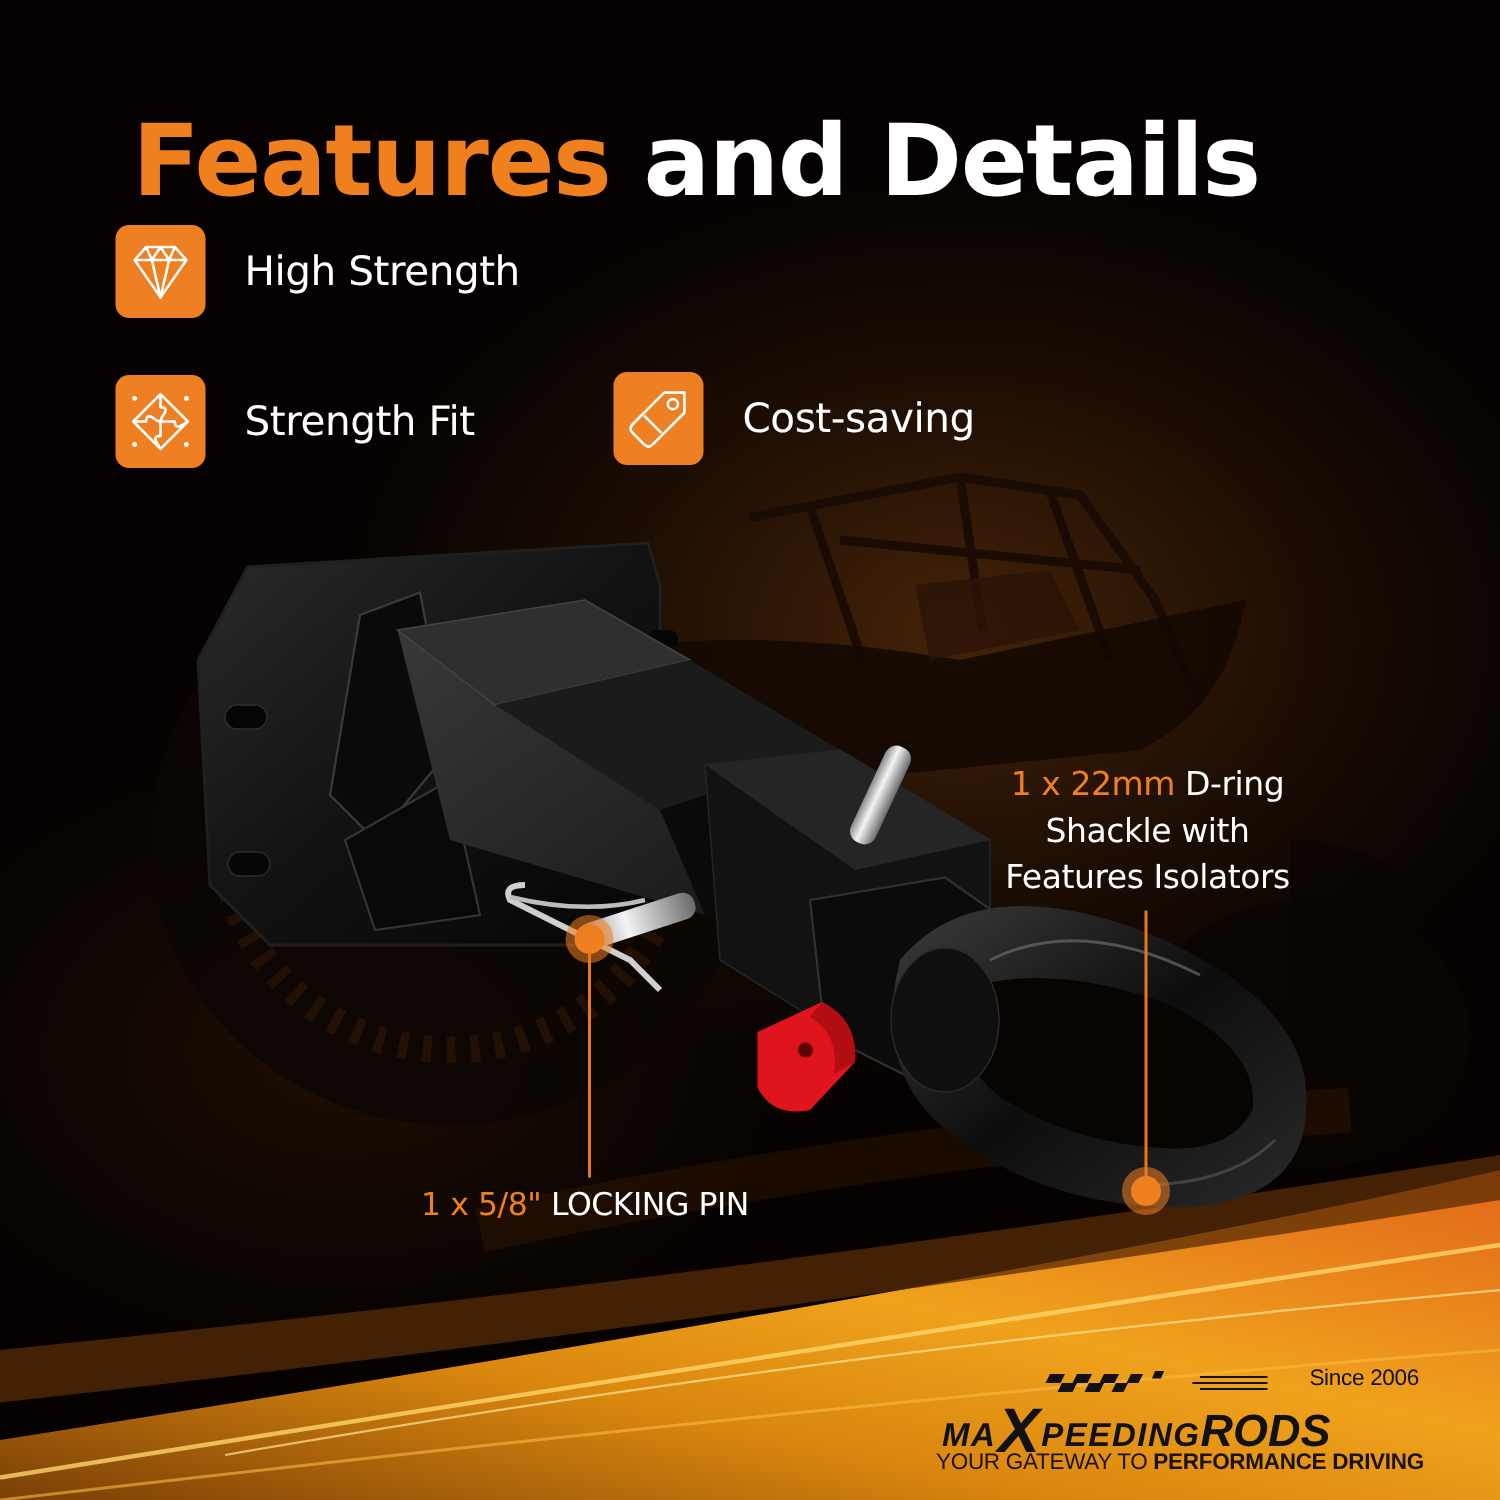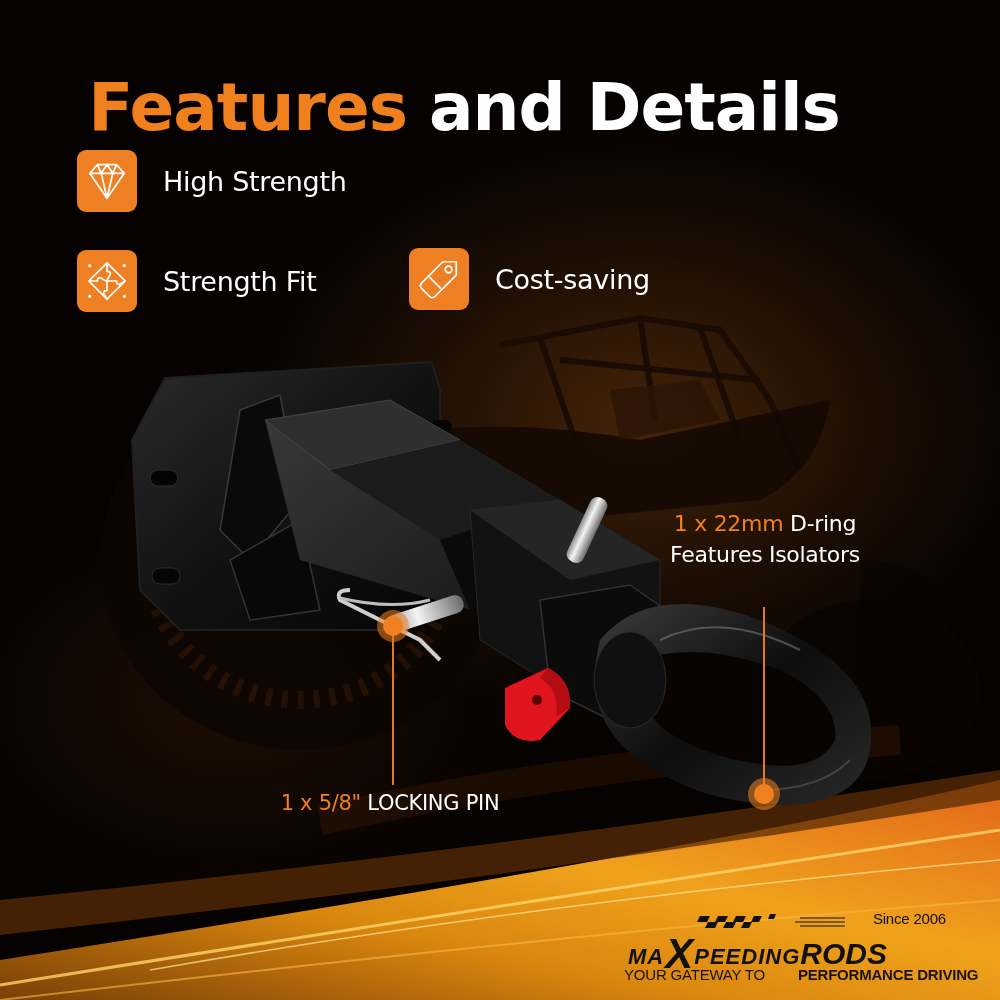--- a/index.html
+++ b/index.html
@@ -71,21 +71,21 @@
     position: absolute; left: 8px; top: 18px; font-family: "Liberation Sans", sans-serif;
     font-weight: bold; font-style: italic; color: #111; white-space: nowrap;
   }
   .logo .wordmark .small { font-size: 22px; letter-spacing: 1px; }
   .logo .wordmark .big-x { font-size: 42px; position: relative; top: 4px; margin: 0 1px; }
   .logo .wordmark .rods { font-size: 30px; letter-spacing: 0px; }
   .logo .tagline {
     position: absolute; left: 4px; top: 58px; font-family: "Liberation Sans", sans-serif;
     font-size: 15px; color: #1a1208; white-space: nowrap; letter-spacing: -0.2px;
   }
-  .logo .tagline .bold { font-weight: bold; margin-left: 29px; }
+  .logo .tagline .bold { font-weight: bold; }
   .logo .checker { position: absolute; left: 60px; top: 4px; }
 </style>
 </head>
 <body>
 
 <div class="canvas">
 
   <svg class="bg-vehicle" viewBox="0 0 1000 1000">
     <g fill="none" stroke="#1a0c03" stroke-width="6" opacity="0.95">
       <path d="M500 345 L640 318 L720 330 L770 400 L800 470"></path>
@@ -220,20 +220,21 @@
     <path d="M760 790 Q820 790 850 760" fill="none" stroke="#5a5a5a" stroke-width="2" opacity="0.6"></path>
     <ellipse cx="630" cy="680" rx="36" ry="48" fill="#101010" stroke="#2a2a2a"></ellipse>
 
     <path d="M505 688 L548 668 Q572 680 570 708 L540 740 Q515 745 505 725 Z" fill="#e0141c"></path>
     <path d="M548 668 Q572 680 570 708 L556 716 Q560 690 540 678 Z" fill="#b20d12"></path>
     <circle cx="537" cy="700" r="5" fill="#5a0305"></circle>
   </svg>
 
   <div class="callout-text callout-shackle">
     <div><span class="hl">1 x 22mm</span><span> D-ring</span></div>
+    <div>Shackle with</div>
     <div>Features Isolators</div>
   </div>
   <div class="leader" style="left:763px; top:607px; height:180px;"></div>
   <div style="position:absolute; left:748px; top:778px; width:32px; height:32px;">
     <div class="dot-outer" style="left:0; top:0;"></div>
     <div class="dot-inner"></div>
   </div>
 
   <div style="position:absolute; left:377px; top:610px; width:32px; height:32px;">
     <div class="dot-outer" style="left:0; top:0;"></div>

